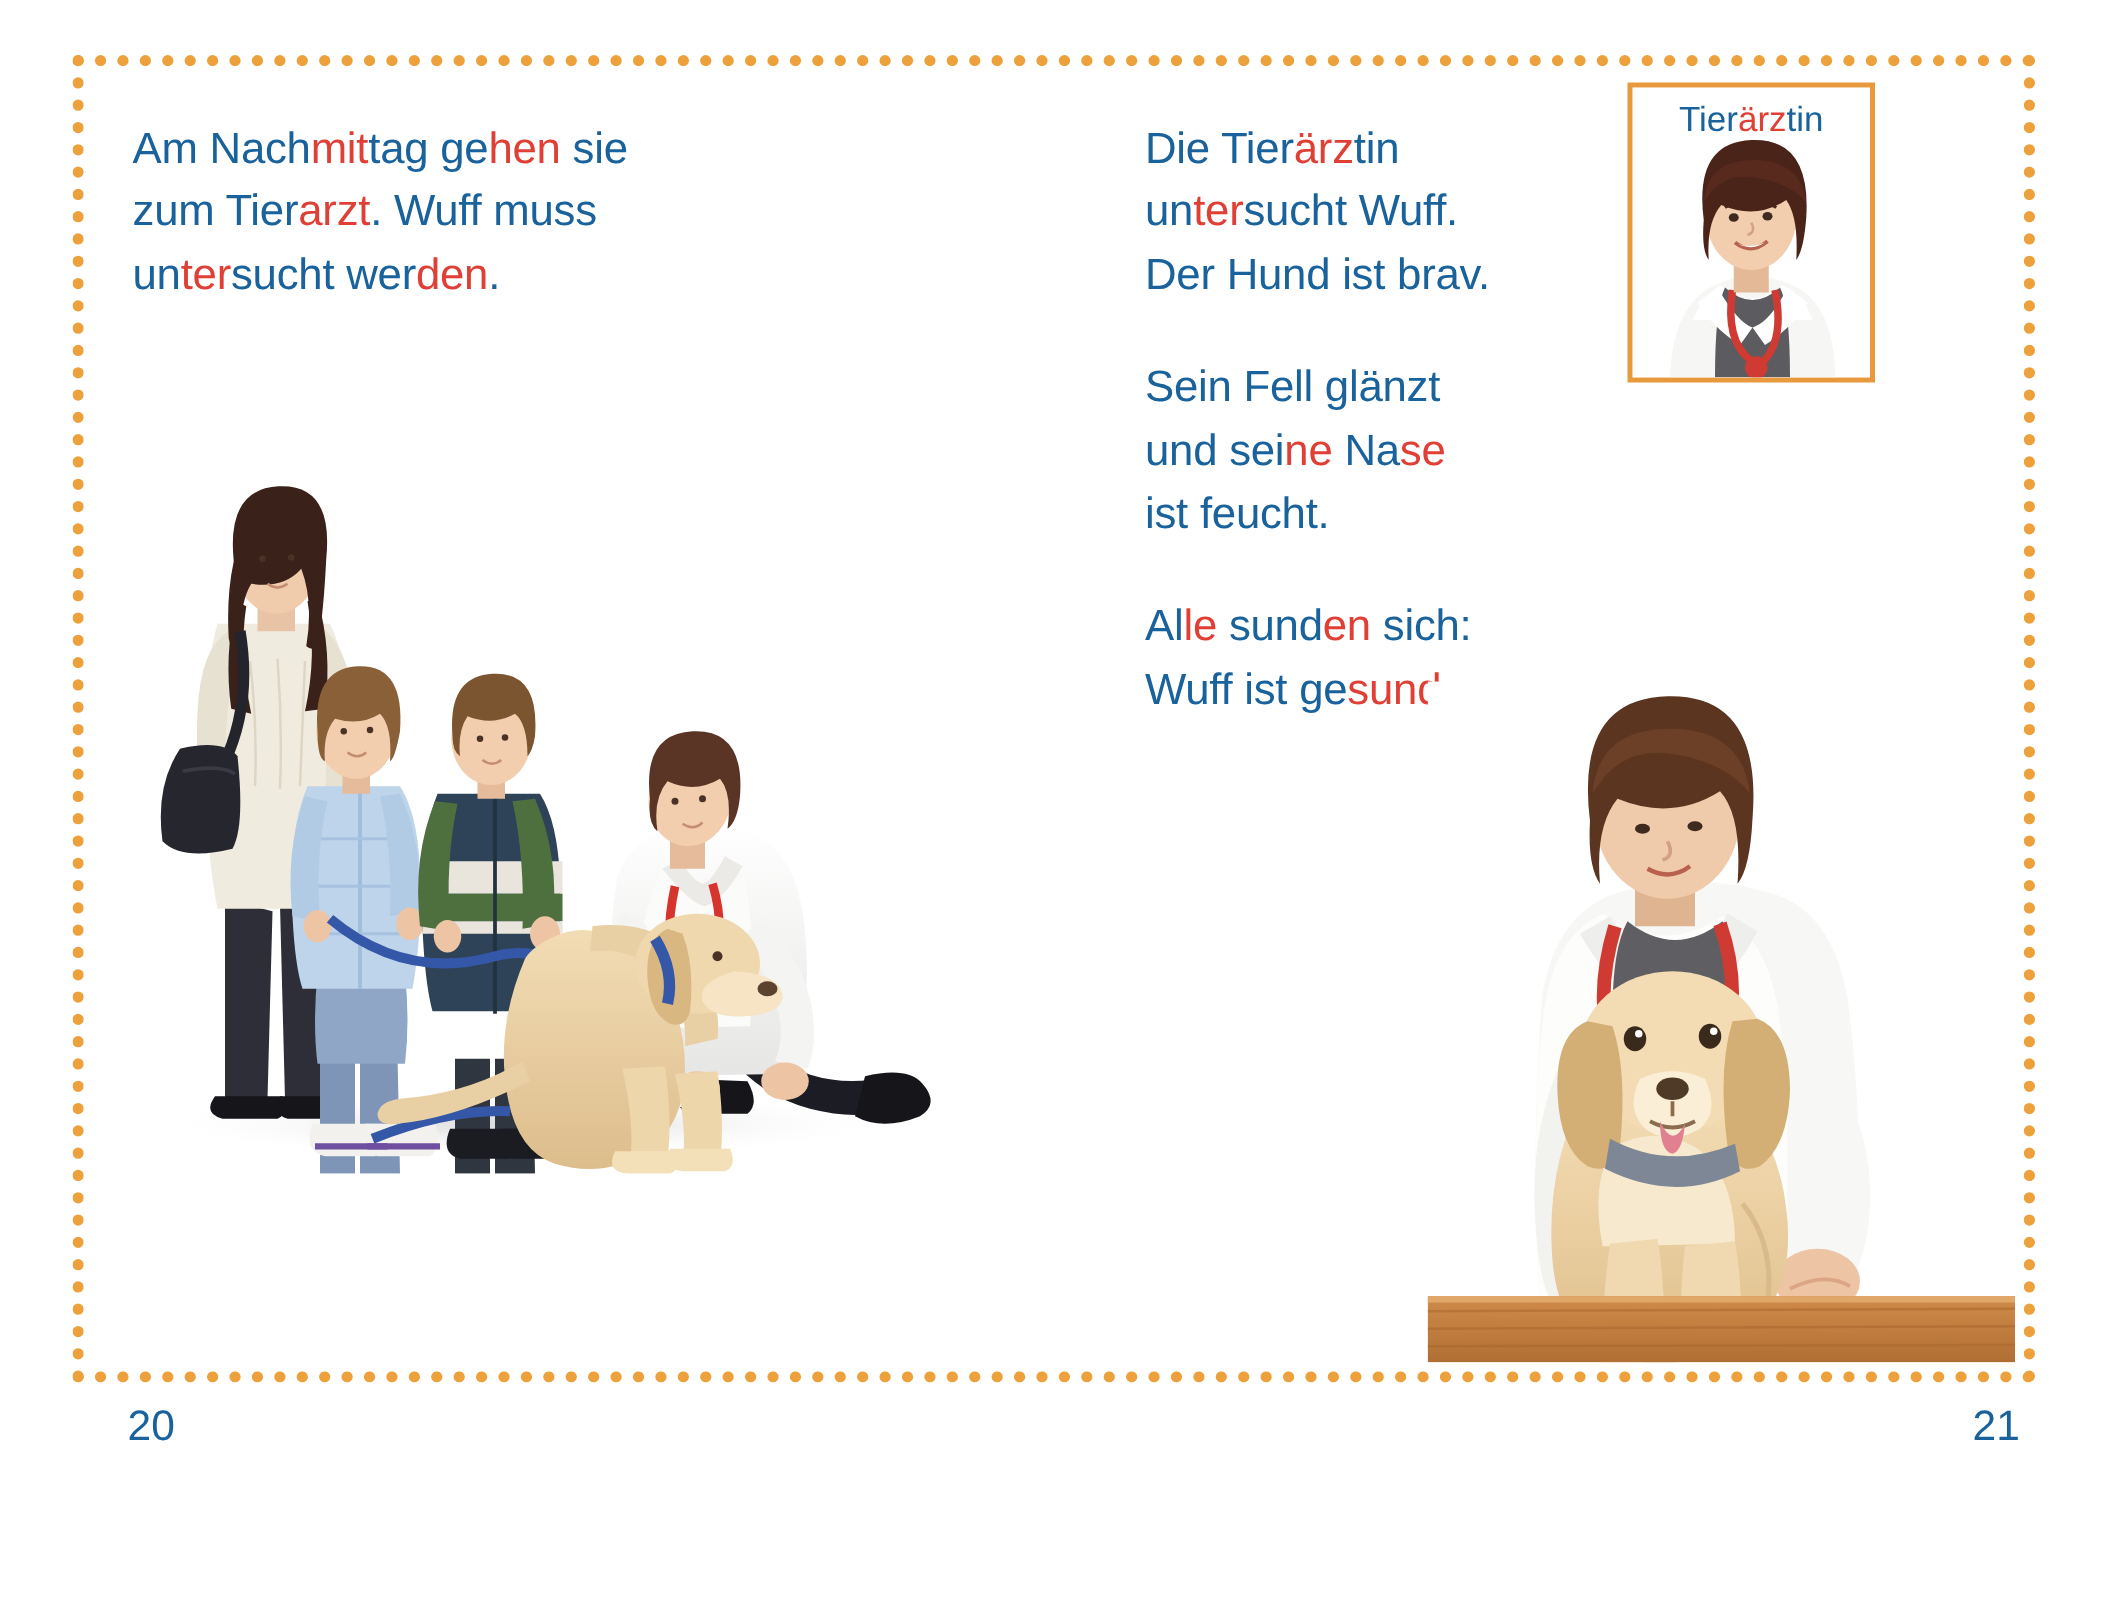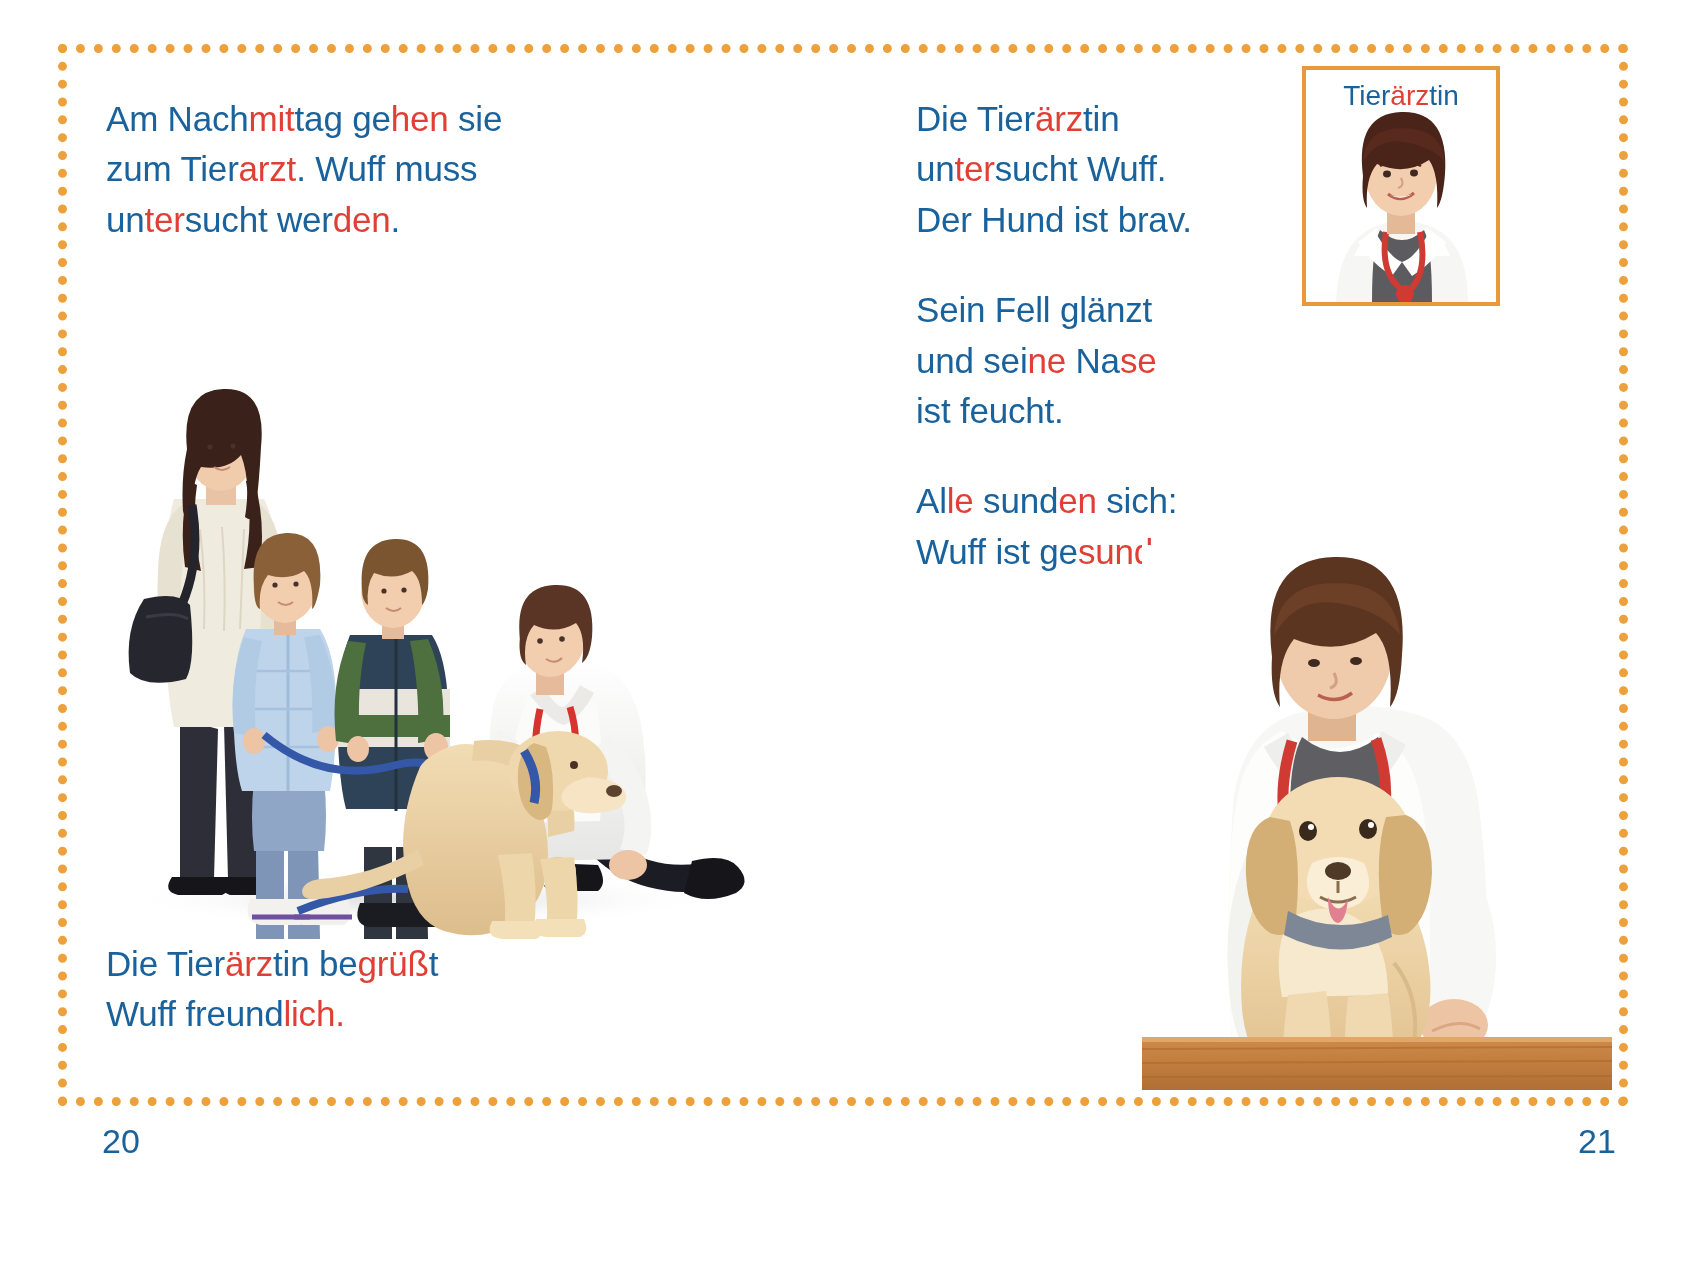--- a/index.html
+++ b/index.html
@@ -307,21 +307,20 @@
         <path d="M404 622 q-8 16 10 18 l34 0 q10 -4 4 -18 Z" fill="#f3dfb8"></path>
         <path d="M448 620 q-8 16 10 18 l34 0 q10 -4 4 -18 Z" fill="#f3dfb8"></path>
 
         <path d="M336 566 q-60 30 -106 34 q-16 2 -16 -8 q2 -10 18 -12 q54 -4 98 -30 Z" fill="#e9cfa4"></path>
 
         <path d="M436 452 q16 26 10 52" stroke="#3457a8" stroke-width="9" fill="none"></path>
       </g>
     </svg>
   </div>
 
-  <div id="left-caption" class="para"><span class="blue">Die Tier</span><span class="red">ärz</span><span class="blue">tin be</span><span class="red">grüß</span><span class="blue">t</span><br><span class="blue">Wuff freund</span><span class="red">lich.</span></div>
 </div>
 
 <div id="right-page">
   <div id="right-text">
     <div class="para"><span class="blue">Die Tier</span><span class="red">ärz</span><span class="blue">tin</span><br><span class="blue">un</span><span class="red">ter</span><span class="blue">sucht Wuff.</span><br><span class="blue">Der Hund ist brav.</span></div>
     <div class="para"><span class="blue">Sein Fell glänzt</span><br><span class="blue">und sei</span><span class="red">ne</span><span class="blue"> Na</span><span class="red">se</span><br><span class="blue">ist feucht.</span></div>
     <div class="para"><span class="blue">Al</span><span class="red">le</span><span class="blue"> sund</span><span class="red">en</span><span class="blue"> sich:</span><br><span class="blue">Wuff ist ge</span><span class="red">sund</span><span class="blue">.</span></div>
   </div>
 </div>
 

